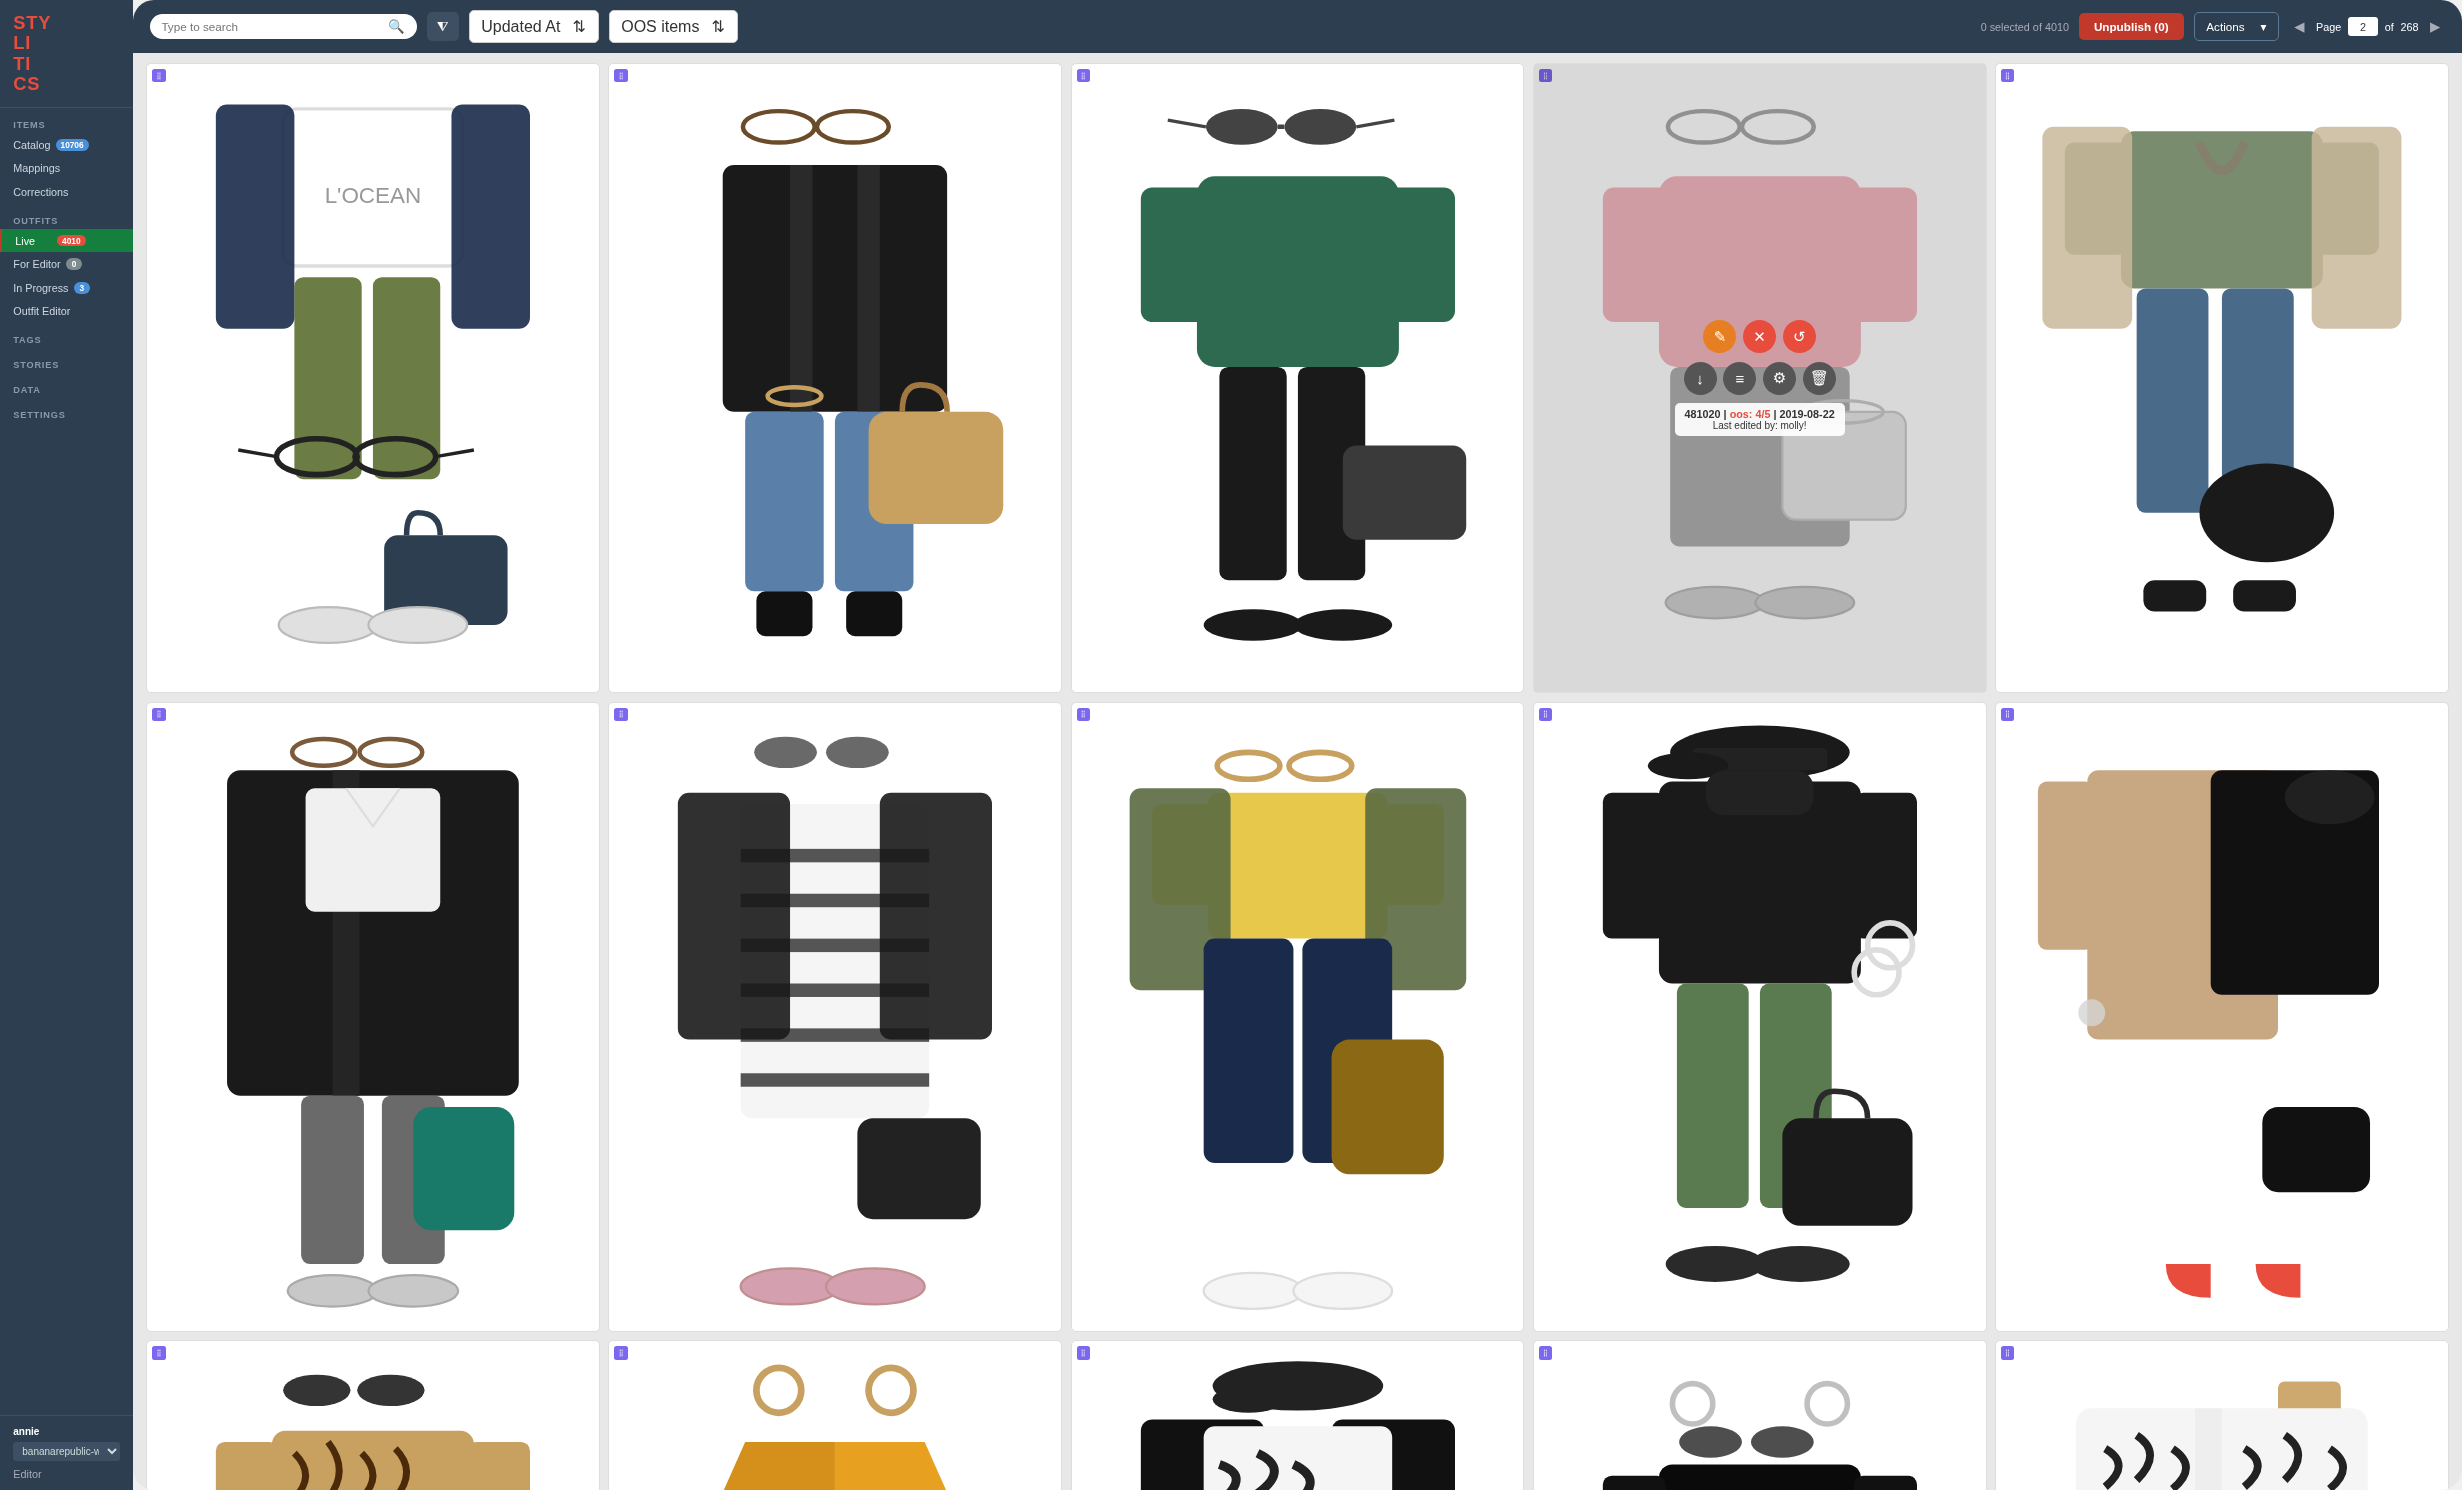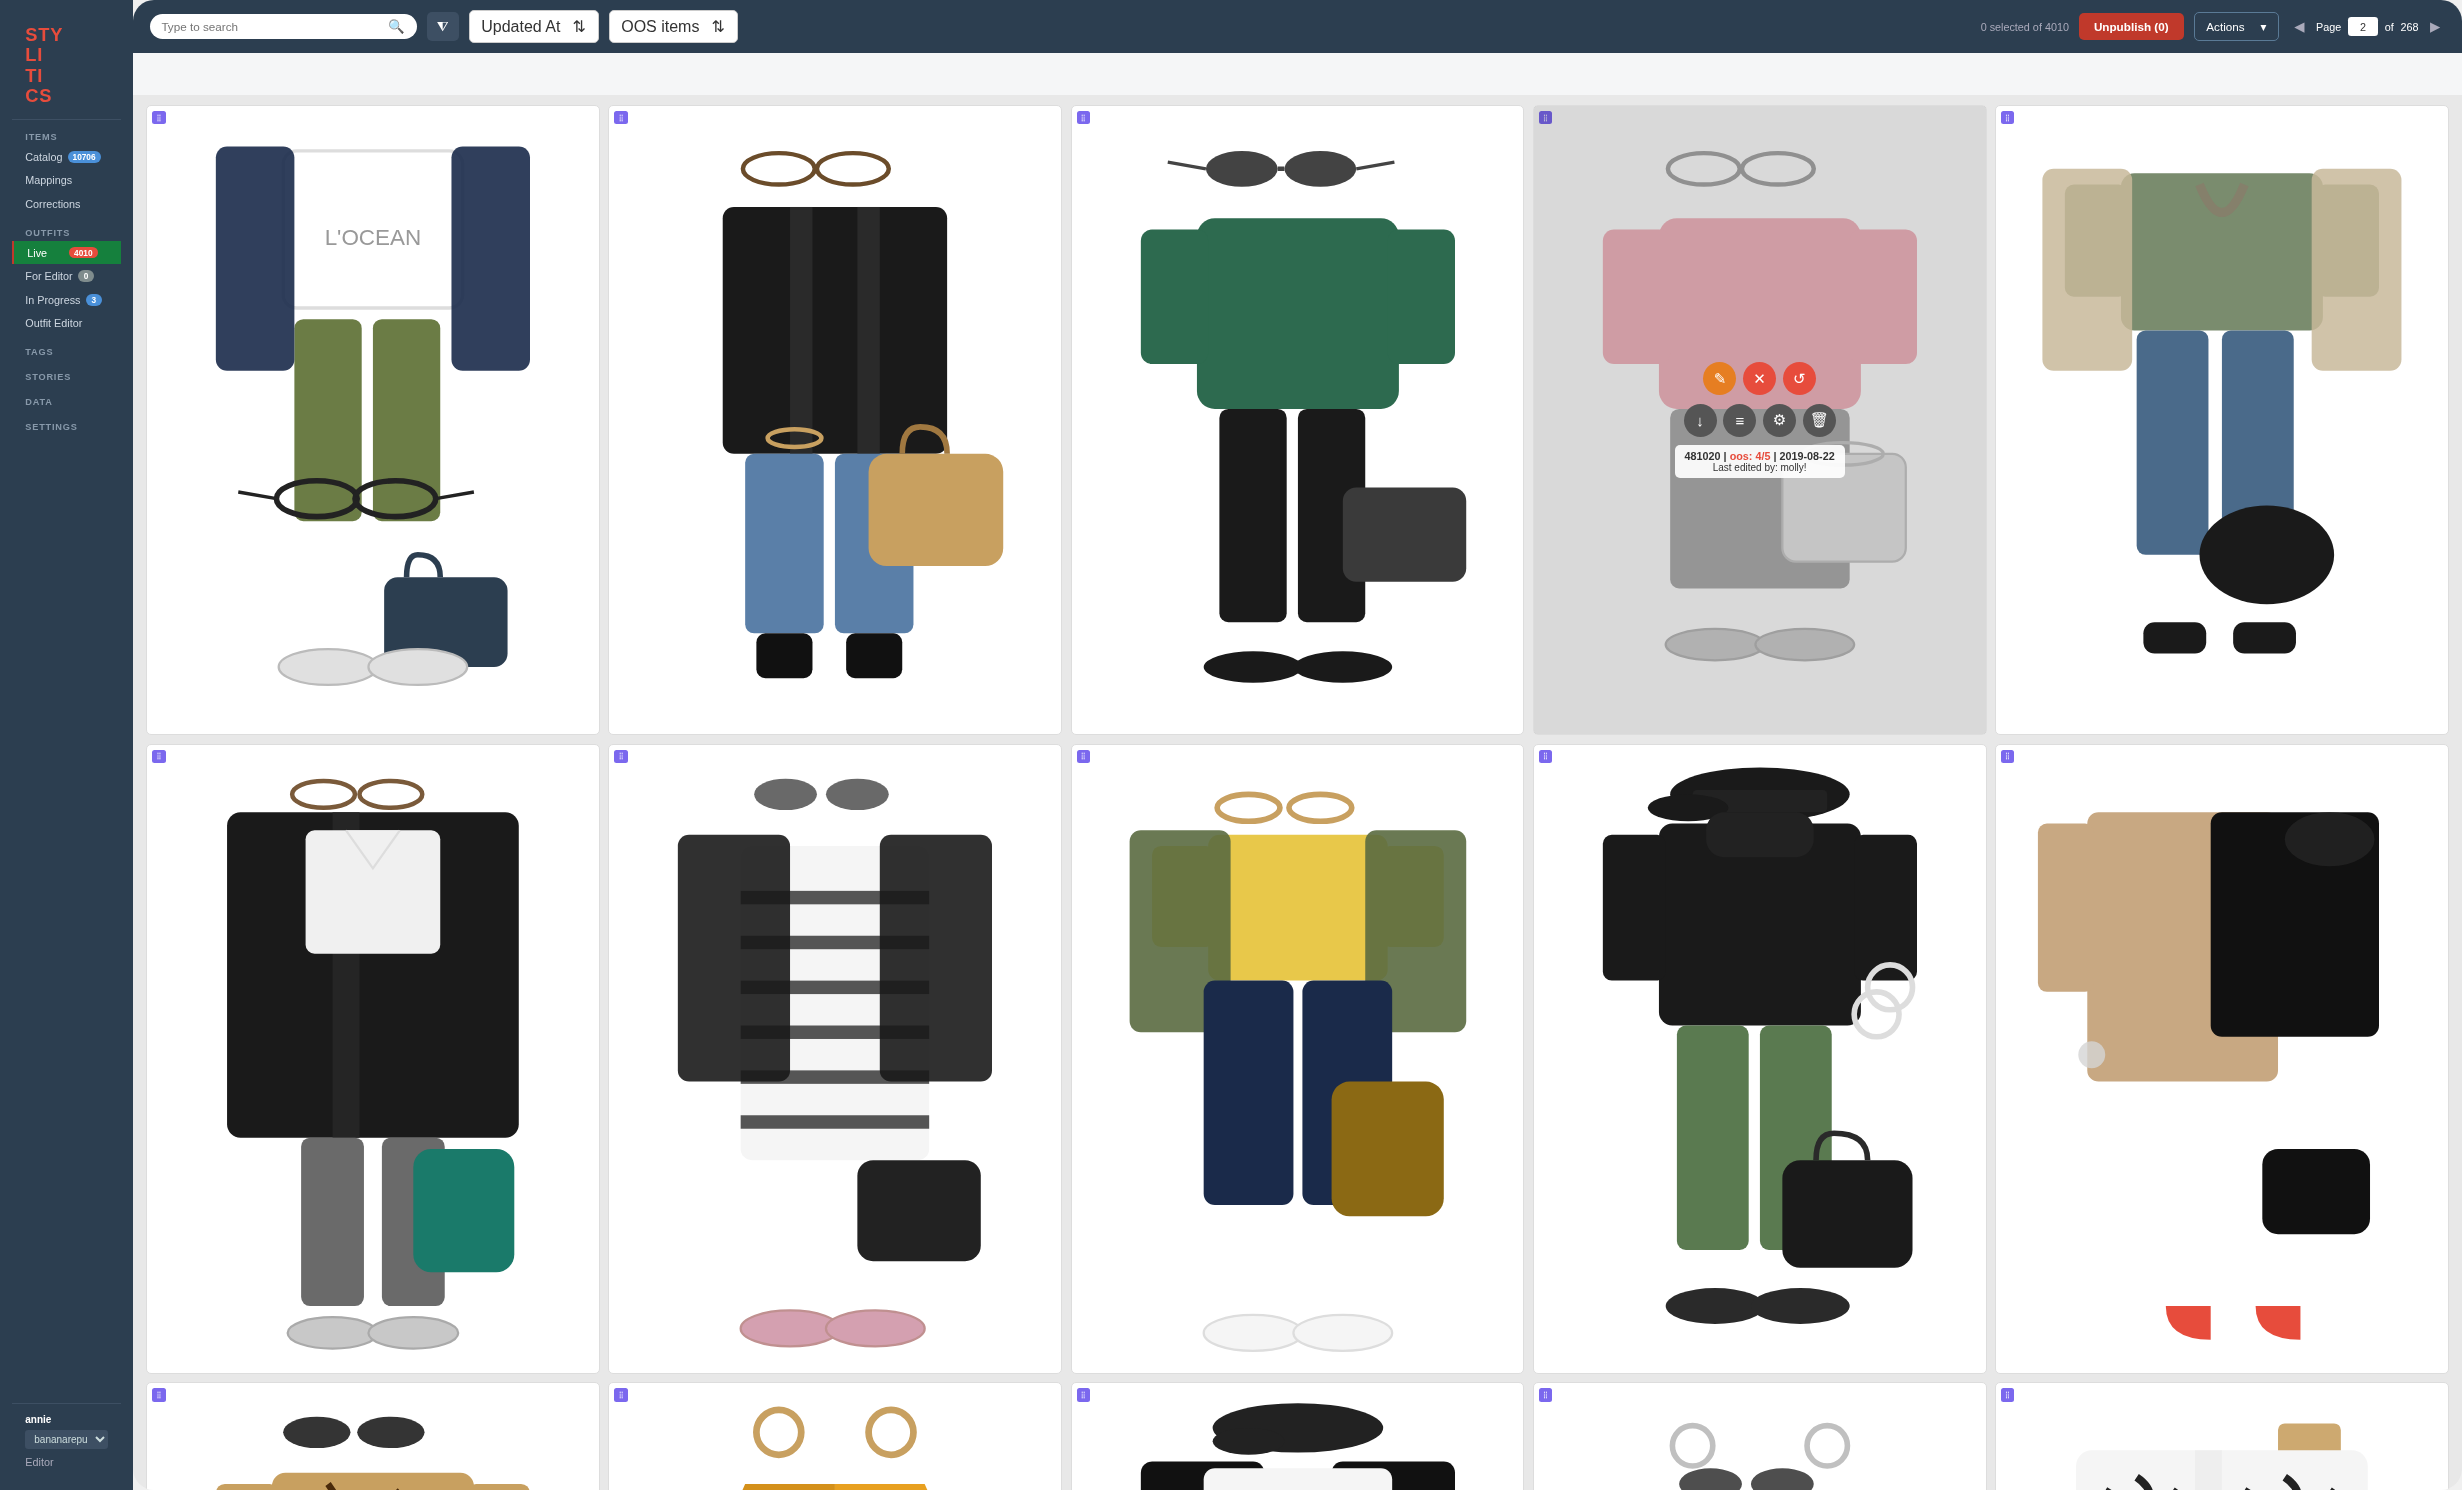--- a/index.html
+++ b/index.html
@@ -6,21 +6,21 @@
     body { font-family: -apple-system, BlinkMacSystemFont, 'Segoe UI', sans-serif; display: flex; height: 100vh; overflow: hidden; background: #f0f0f0; }
 
     
     .sidebar {
       width: 133px;
       min-width: 133px;
       background: #2c3e50;
       color: #ccc;
       display: flex;
       flex-direction: column;
-      padding: 12px;
+      padding: 0;
       overflow-y: auto;
     }
     .logo-area {
       background: #2c3e50;
       padding: 13.3px;
       border-bottom: 0.8px solid #3d4f63;
     }
     .logo-text {
       color: #e74c3c;
       font-size: 18.3px;
@@ -196,21 +196,20 @@
       width: 30px;
       text-align: center;
     }
 
     
     .grid-container {
       flex: 1;
       overflow-y: auto;
       padding: 10px 13.3px;
       background: #e8e8e8;
-      margin-top: 42px;
     }
     .outfit-grid {
       display: grid;
       grid-template-columns: repeat(5, 1fr);
       gap: 8.3px;
     }
     .outfit-card {
       background: #fff;
       border-radius: 5px;
       overflow: hidden;

